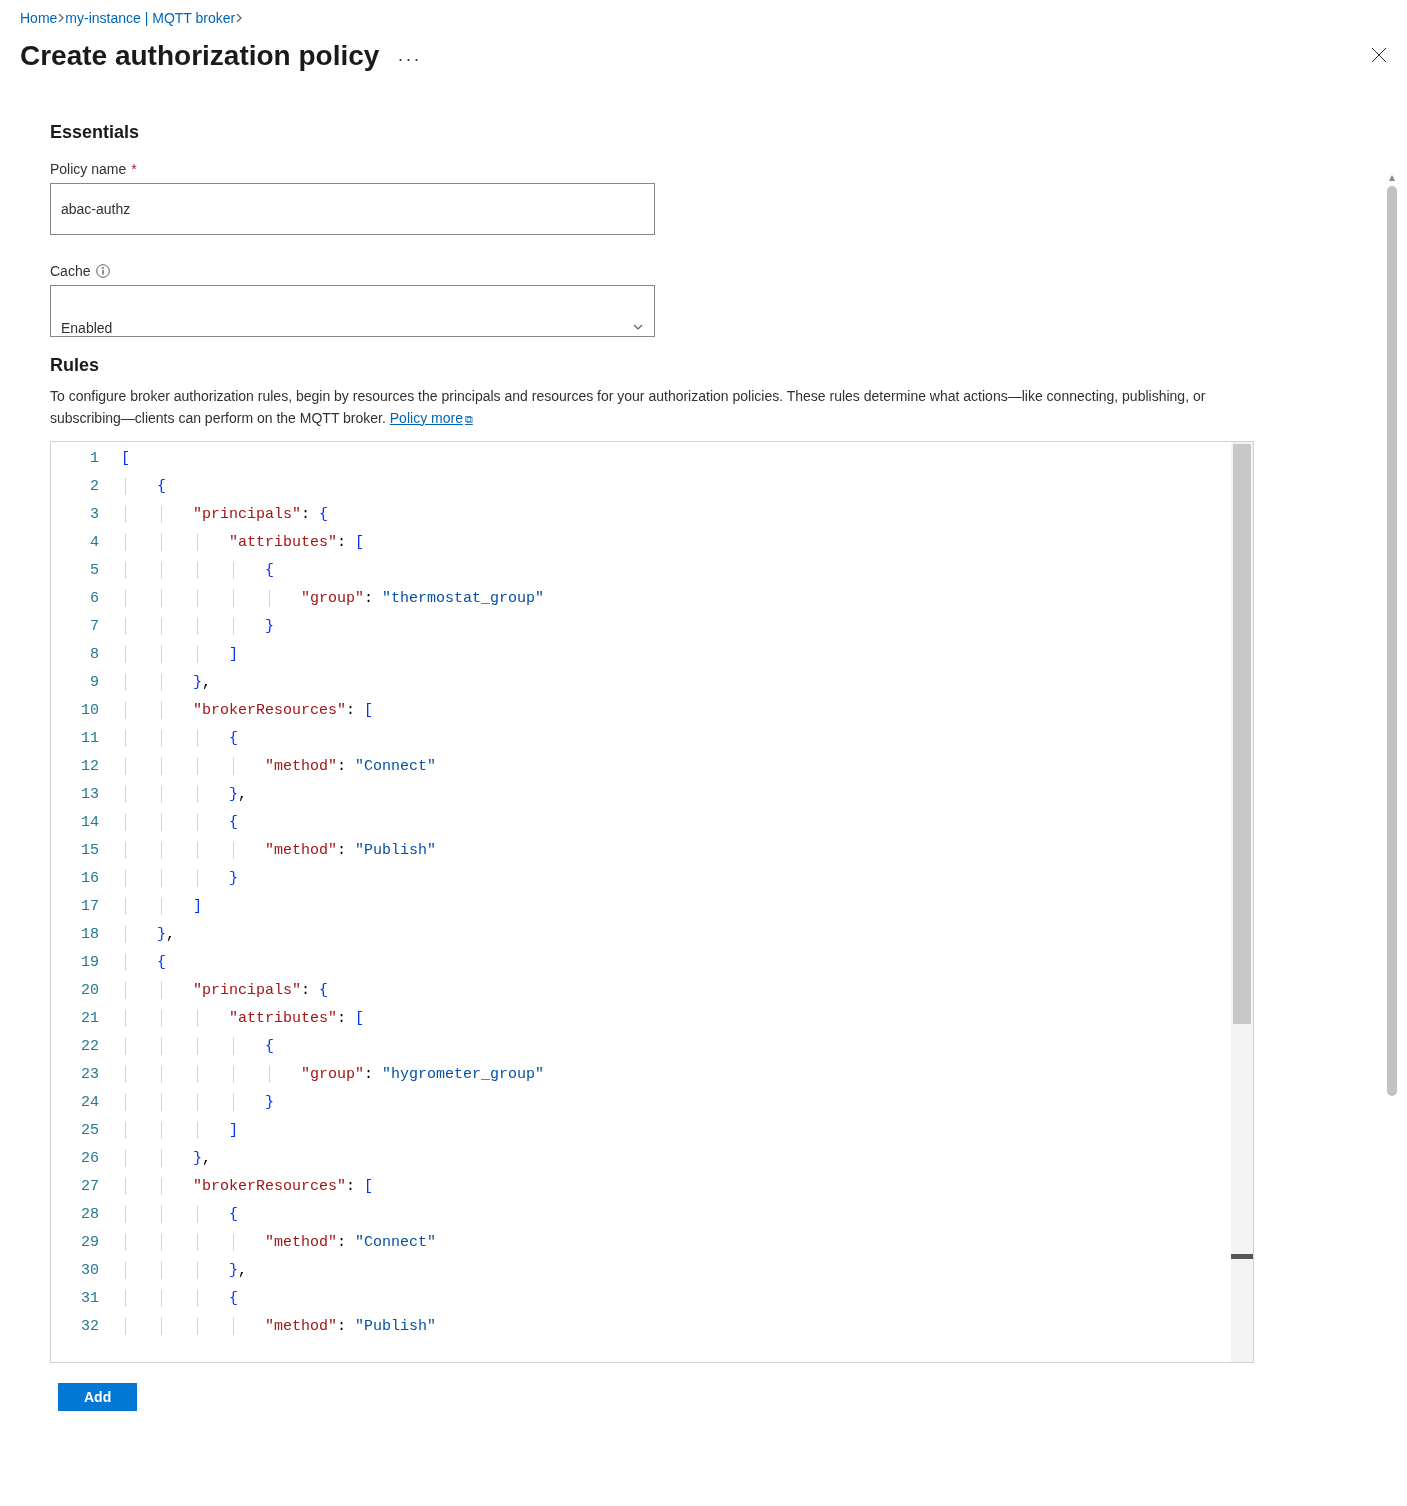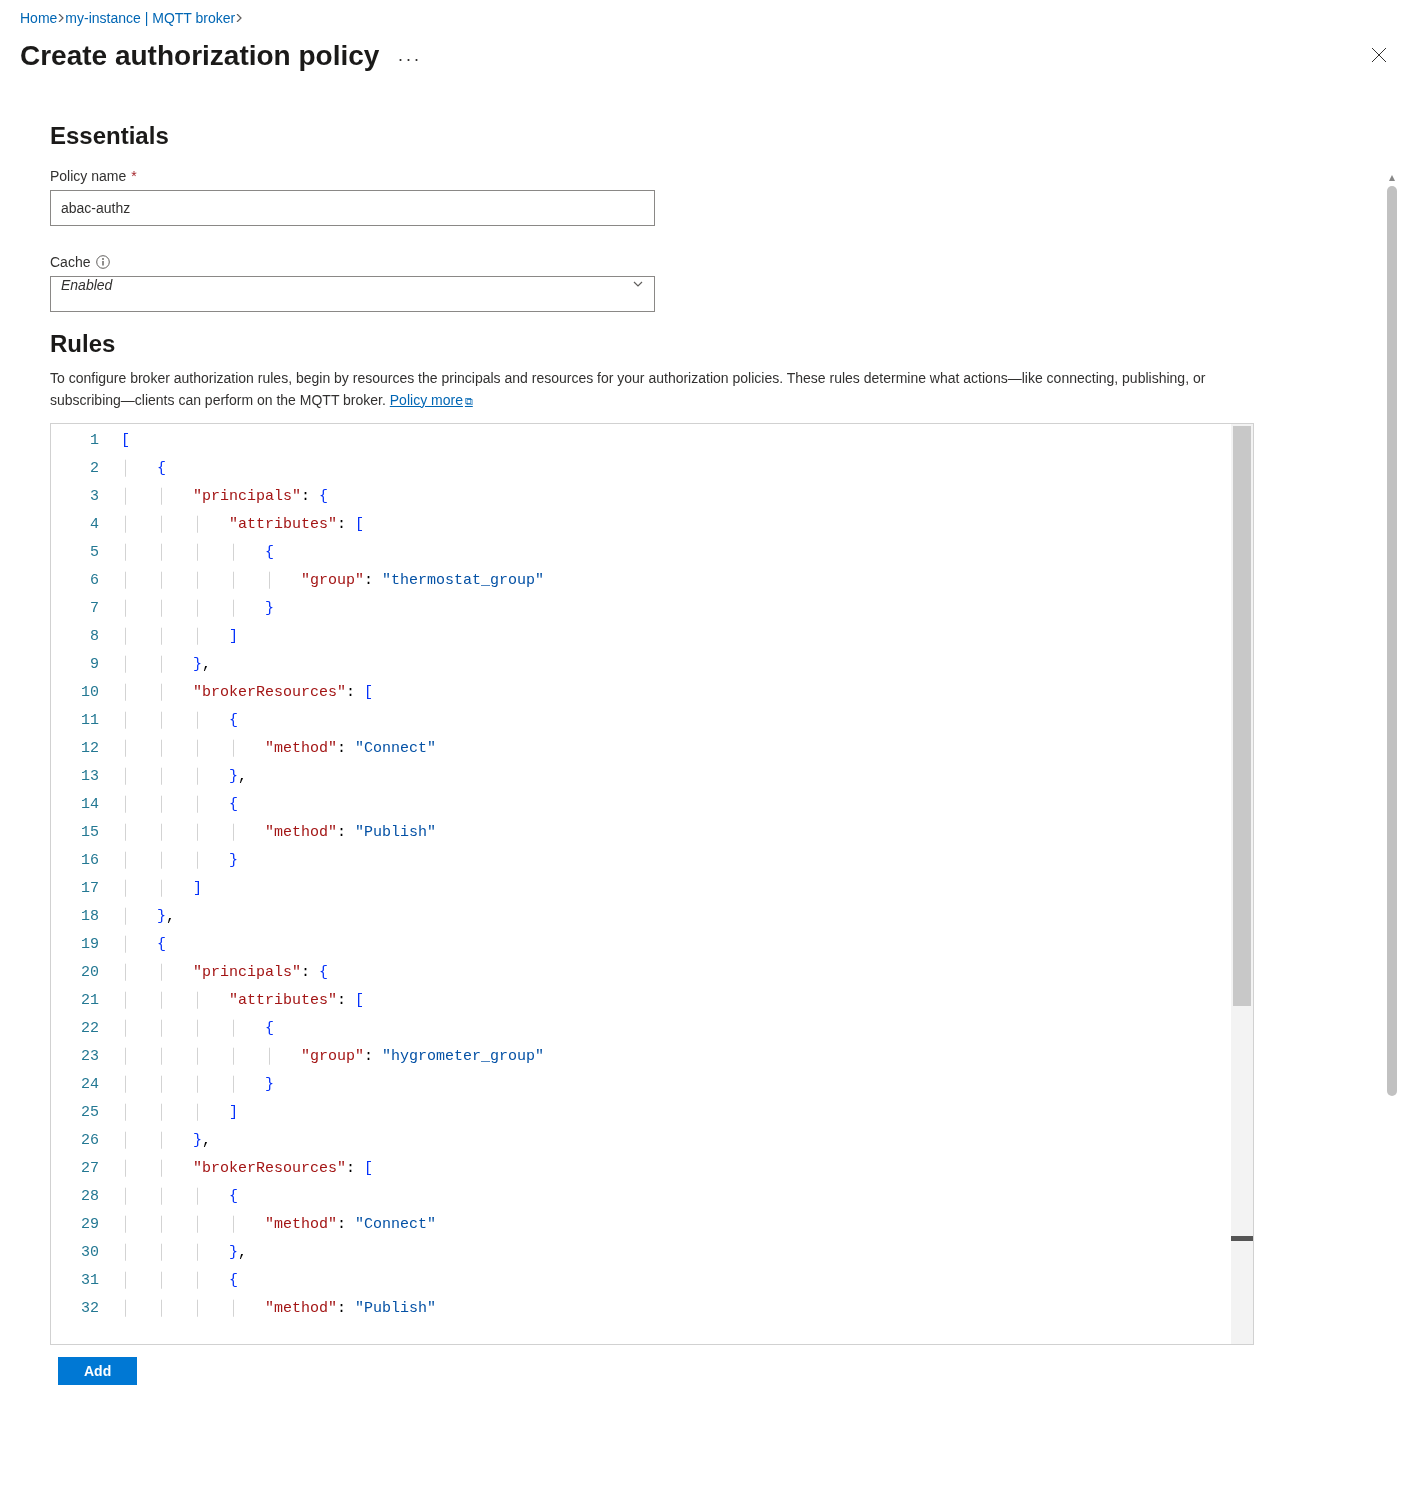--- a/index.html
+++ b/index.html
@@ -51,21 +51,21 @@
       color: #323130;
       cursor: pointer;
       font-weight: 300;
       padding: 4px 0 4px 20px;
     }
     .content {
       padding-left: 30px;
       padding-right: 30px;
     }
     h2.section {
-      font-size: 24px;
+      font-size: 18px;
       font-weight: 600;
       color: #1b1a19;
       margin-bottom: 18px;
     }
     .field { margin-bottom: 28px; }
     .field-label {
       font-size: 14px;
       color: #323130;
       margin-bottom: 6px;
       display: flex;
@@ -76,33 +76,32 @@
     .req { color: #a4262c; }
     .info-icon {
       display: inline-flex;
       align-items: center;
       justify-content: center;
       width: 16px; height: 16px;
       color: #605e5c;
     }
     input.text-input, .select-like {
       width: 605px;
-      height: 36px;
+      height: 52px;
       border: 1px solid #8a8886;
       font-size: 14px;
       padding: 0 10px;
       color: #323130;
       background: #fff;
     }
     .select-like {
       display: flex;
-      align-items: flex-start;
+      align-items: flex-end;
       justify-content: space-between;
       cursor: pointer;
-      font-style: italic;
     }
     .chev-down { color: #605e5c; }
     .rules-desc {
       font-size: 14px;
       color: #323130;
       line-height: 1.55;
       margin-bottom: 12px;
       max-width: 1200px;
     }
     .rules-desc a { color: #0066b4; text-decoration: underline; }
@@ -198,21 +197,21 @@
       height: 910px;
       background: #c1c1c1;
       border-radius: 5px;
     }
     .page-scroll-arrow.bottom {
       position: absolute;
       bottom: 0; left: 0; right: 0;
     }
 
     .footer {
-      margin-top: 12px;
+      margin-top: 20px;
       padding-left: 38px;
     }
     .add-btn {
       background: #0078d4;
       color: #fff;
       border: none;
       font-size: 14px;
       font-weight: 600;
       padding: 6px 26px;
       cursor: pointer;

